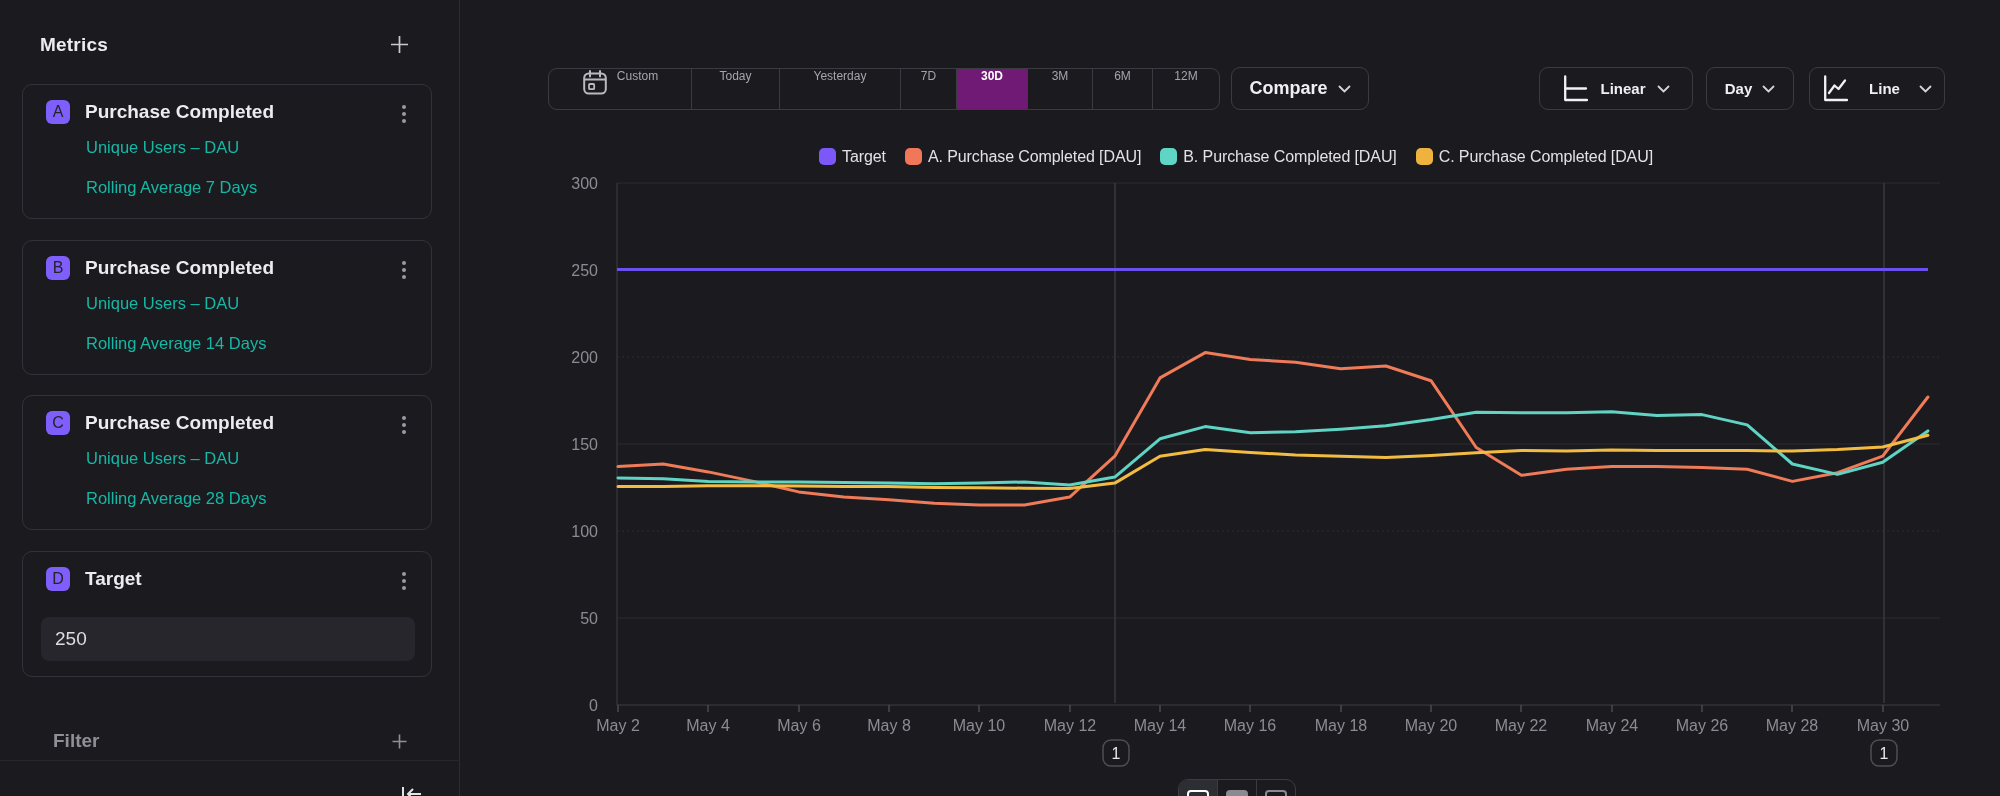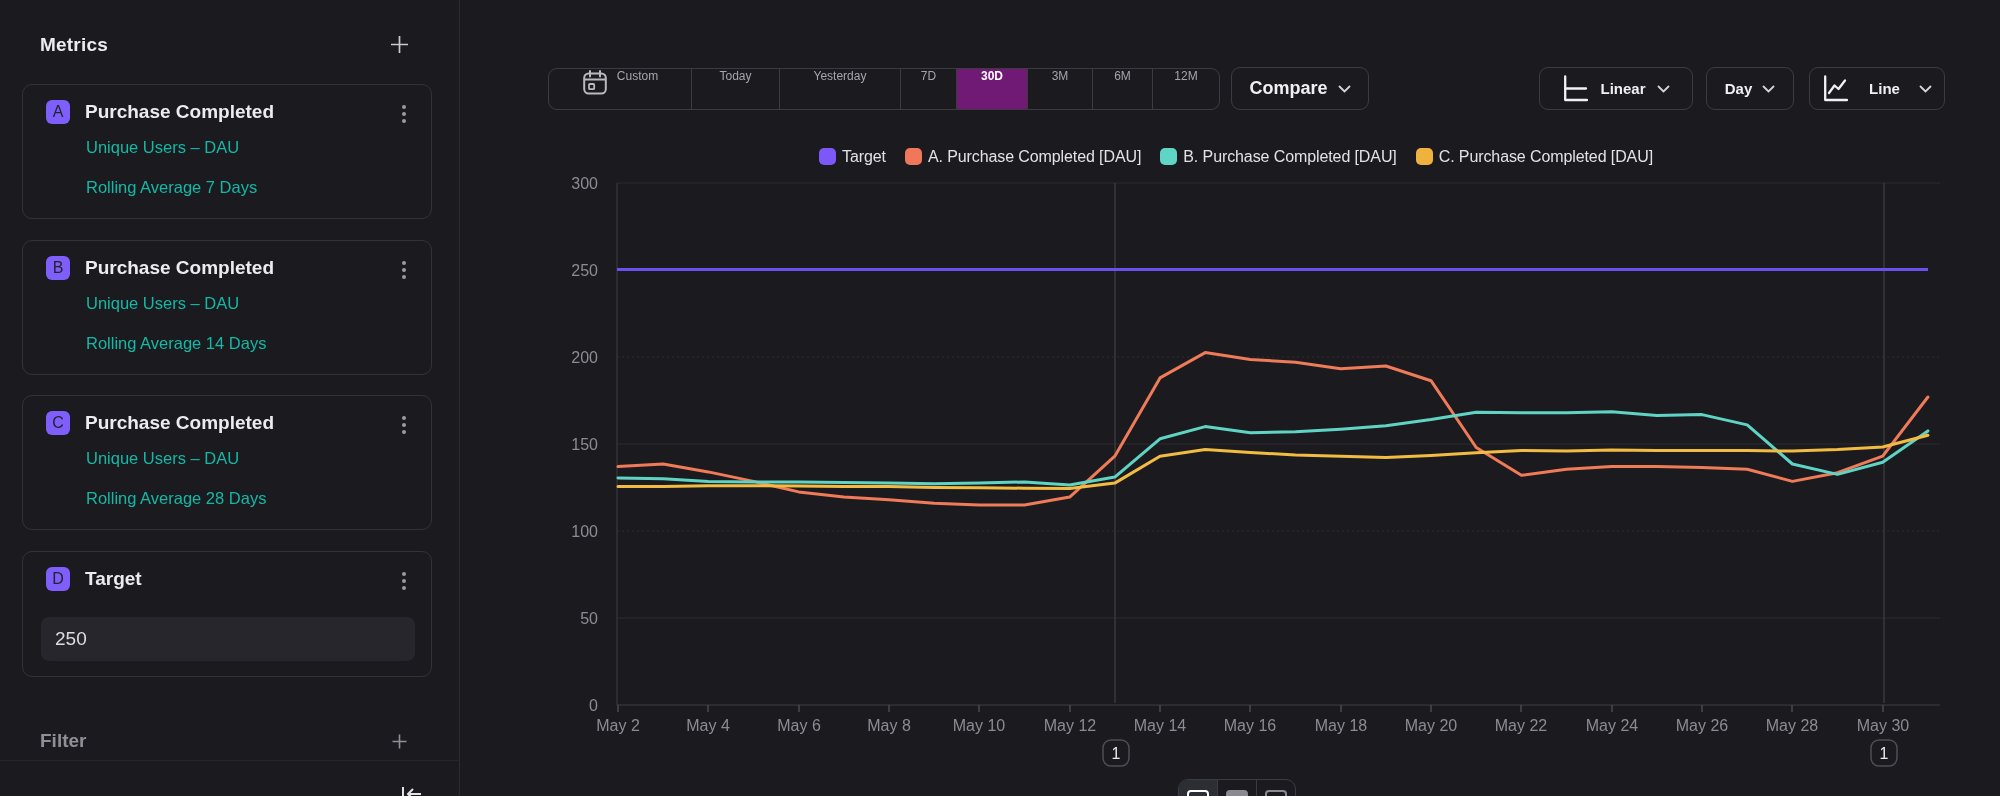--- a/index.html
+++ b/index.html
@@ -7,21 +7,21 @@
 .abs { position:absolute; }
 
 #sidebar { position:absolute; left:0; top:0; width:460px; height:796px; border-right:1px solid #2b2b30; }
 .sb-title { position:absolute; left:40px; top:34px; font-size:19px; font-weight:bold; color:#ececf0; letter-spacing:0.2px; }
 .card { position:absolute; left:22px; width:410px; border:1px solid #32323a; border-radius:10px; }
 .badge { position:absolute; left:23px; top:15px; width:24px; height:24px; border-radius:6px; background:#7e5ffb; color:#23232a; font-size:16px; font-weight:normal; text-align:center; line-height:24px; }
 .ctitle { position:absolute; left:62px; top:16px; font-size:19px; font-weight:bold; color:#ececf0; }
 .crow { position:absolute; left:63px; font-size:16.5px; color:#14b8a6; }
 .kebab { position:absolute; right:25px; top:20px; width:4.5px; }
 .kebab span { display:block; width:4.3px; height:4.3px; border-radius:50%; background:#9a9aa2; margin:0 0 2.6px 0; }
-.filter-lbl { position:absolute; left:40px; top:730px; font-size:19px; font-weight:bold; color:#8f8f97;text-align:right; }
+.filter-lbl { position:absolute; left:53px; top:730px; font-size:19px; font-weight:bold; color:#8f8f97;text-align:right; }
 
 .seg { position:absolute; left:548px; top:68px; height:42px; display:flex; border:1px solid #3b3b42; border-radius:9px; overflow:hidden; }
 .seg > div { display:flex; align-items:flex-start; justify-content:center; font-size:12px; color:#a4a4ab; border-right:1px solid #3b3b42; }
 .seg > div:last-child { border-right:none; }
 .seg .active { background:#701a75; color:#ffffff; font-weight:bold; }
 .btn { position:absolute; top:67px; height:43px; border:1px solid #3b3b42; border-radius:9px; display:flex; align-items:center; justify-content:center; color:#f0f0f3; font-size:15px; font-weight:bold; }
 
 #legend { position:absolute; left:466px; top:147.5px; width:1540px; display:flex; justify-content:center; align-items:center; gap:19px; }
 .litem { display:flex; align-items:center; gap:6px; font-size:16px; letter-spacing:-0.1px; color:#e2e2e6; }
 .sw { width:17px; height:17px; border-radius:5px; flex:0 0 auto; }

